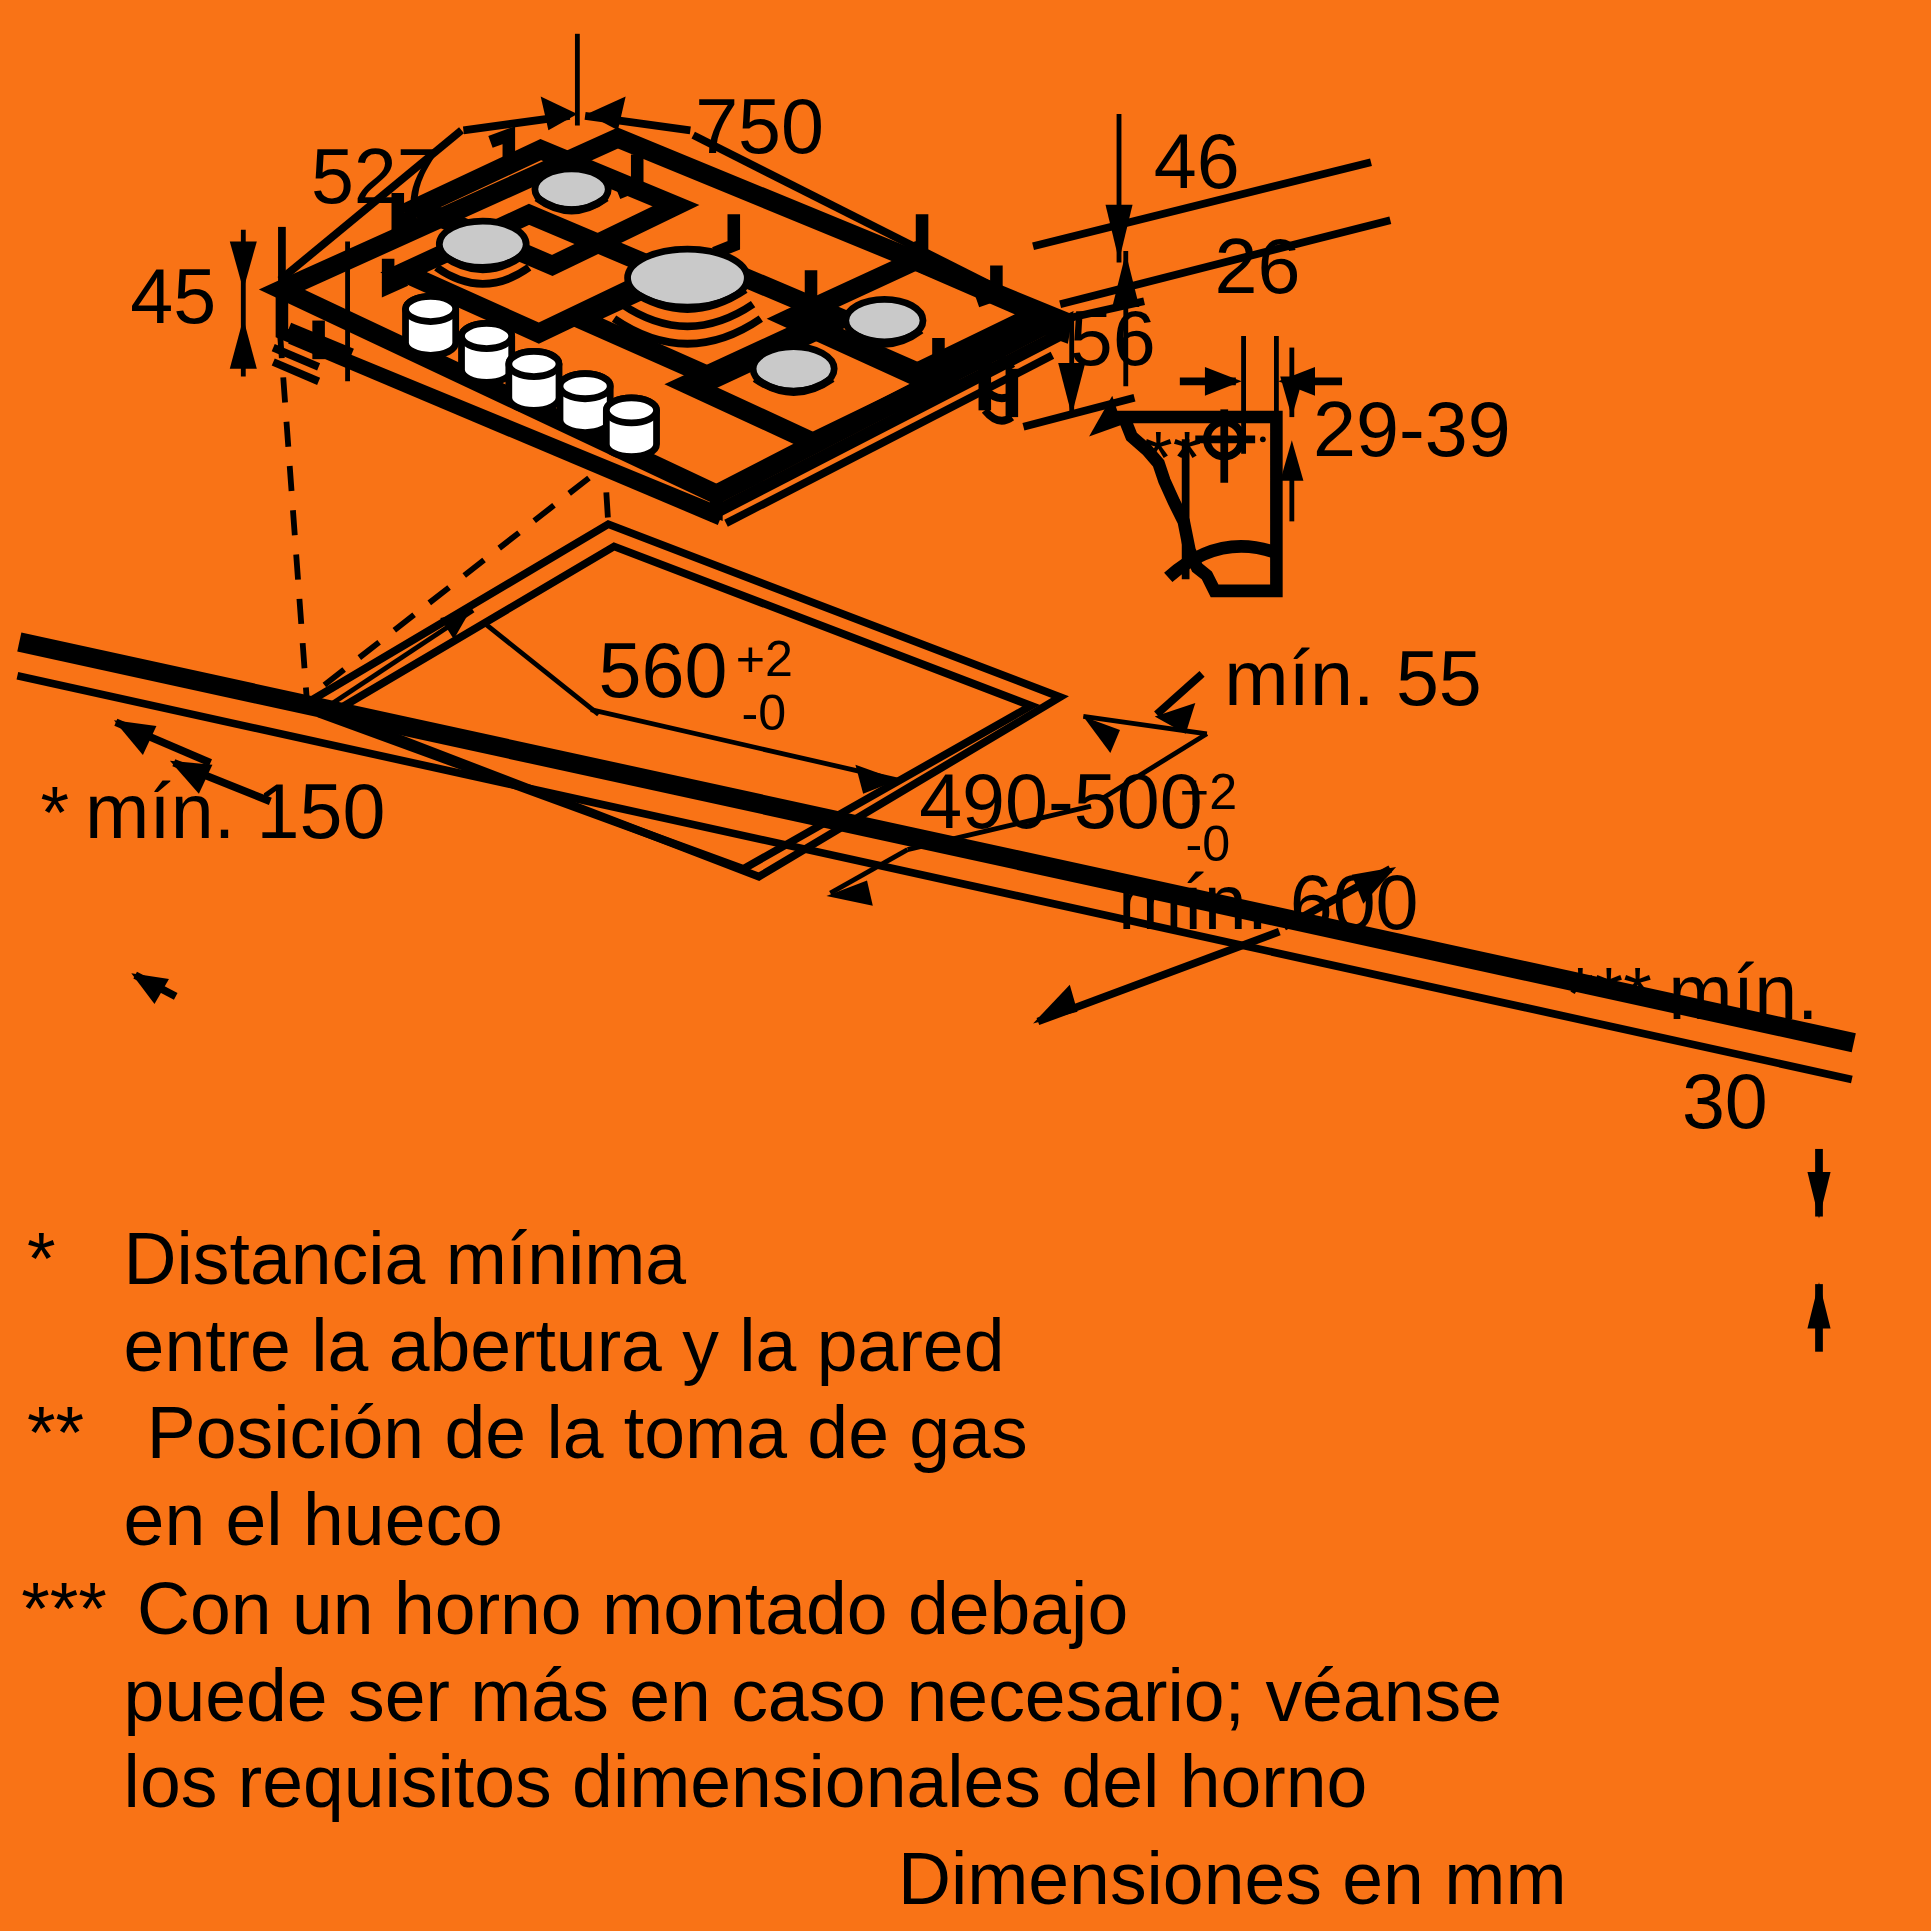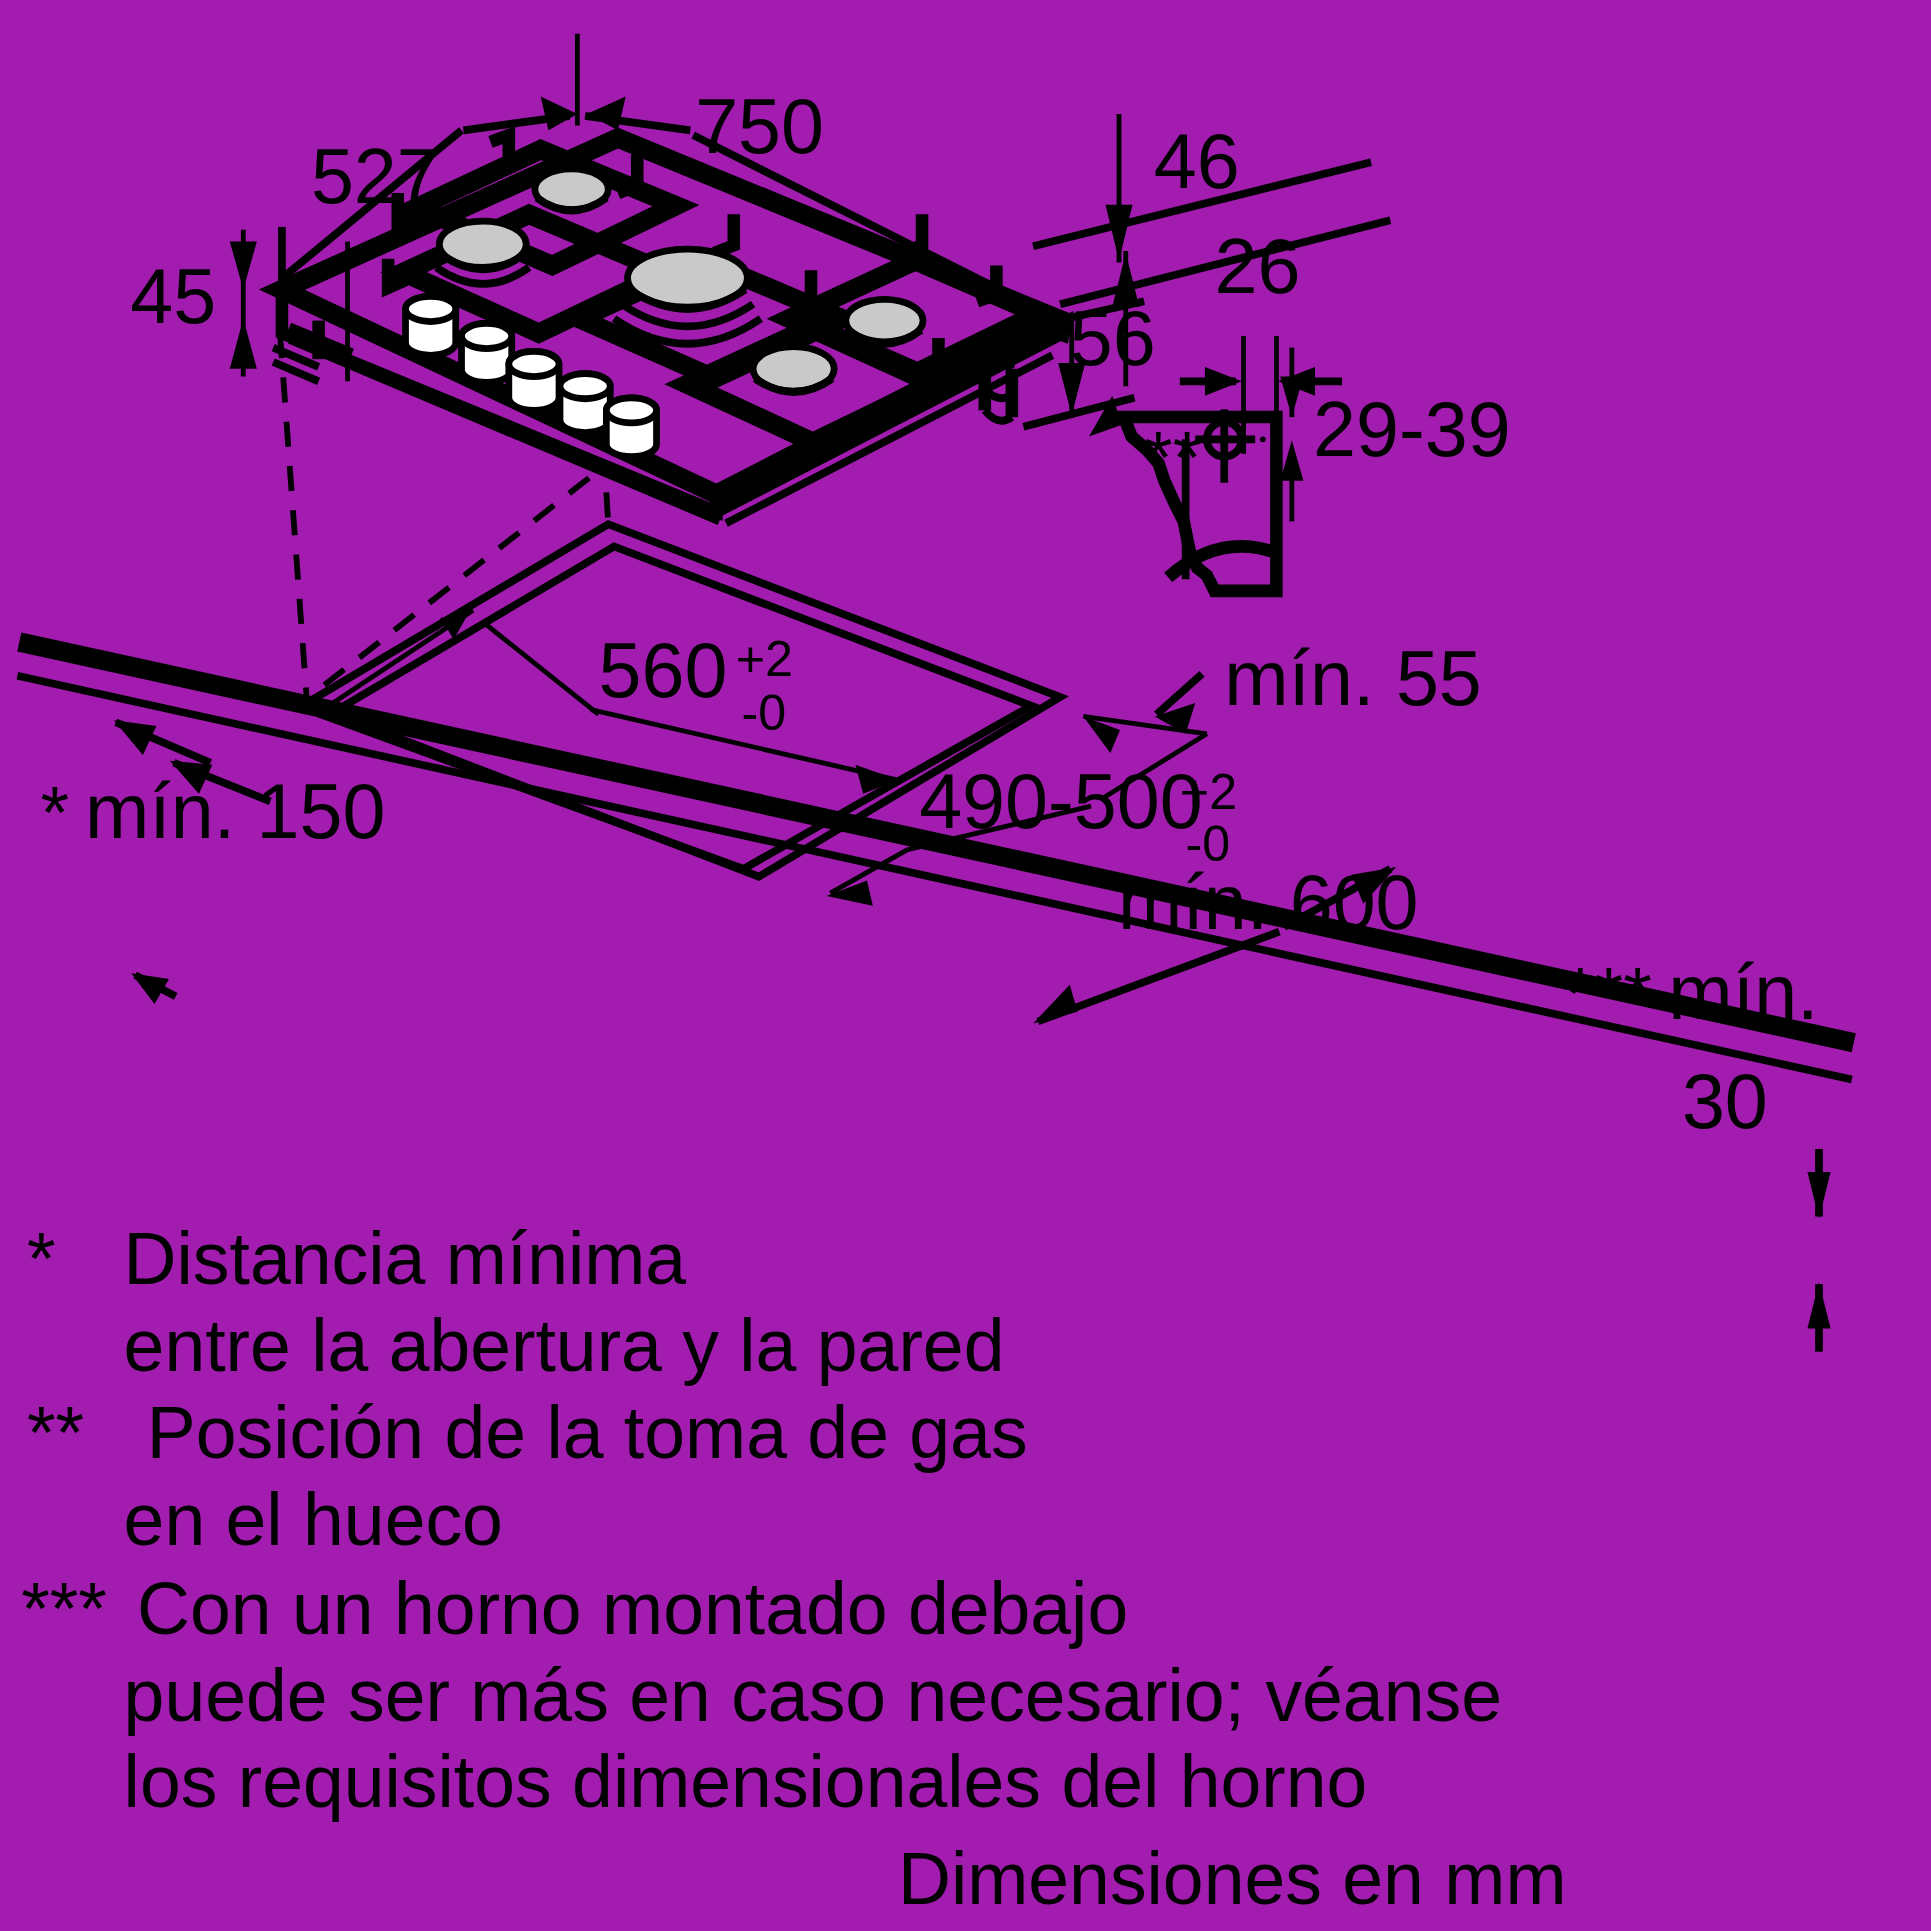--- a/index.html
+++ b/index.html
@@ -1,18 +1,18 @@
 <!DOCTYPE html>
 <html><head>
 <meta charset="utf-8">
 <style>
   html,body{margin:0;padding:0;background:#ffffff;}
   body{width:1931px;height:1931px;overflow:hidden;
        font-family:"Liberation Sans","DejaVu Sans",sans-serif;}
-  #stage{position:relative;width:1931px;height:1931px;background:#a21caf;}
+  #stage{position:relative;width:1931px;height:1931px;background:#f97316;}
   svg{position:absolute;top:0;left:0;}
   .dim{font-family:"Liberation Sans","DejaVu Sans",sans-serif;
        font-size:80px;fill:#000;font-weight:400;}
   .dim-sm{font-family:"Liberation Sans","DejaVu Sans",sans-serif;
        font-size:52px;fill:#000;}
   .legend{font-family:"Liberation Sans","DejaVu Sans",sans-serif;
        font-size:76px;fill:#000;}
   .ast{font-family:"Liberation Sans","DejaVu Sans",sans-serif;
        font-size:76px;fill:#000;}
   .ln{stroke:#000;fill:none;}

